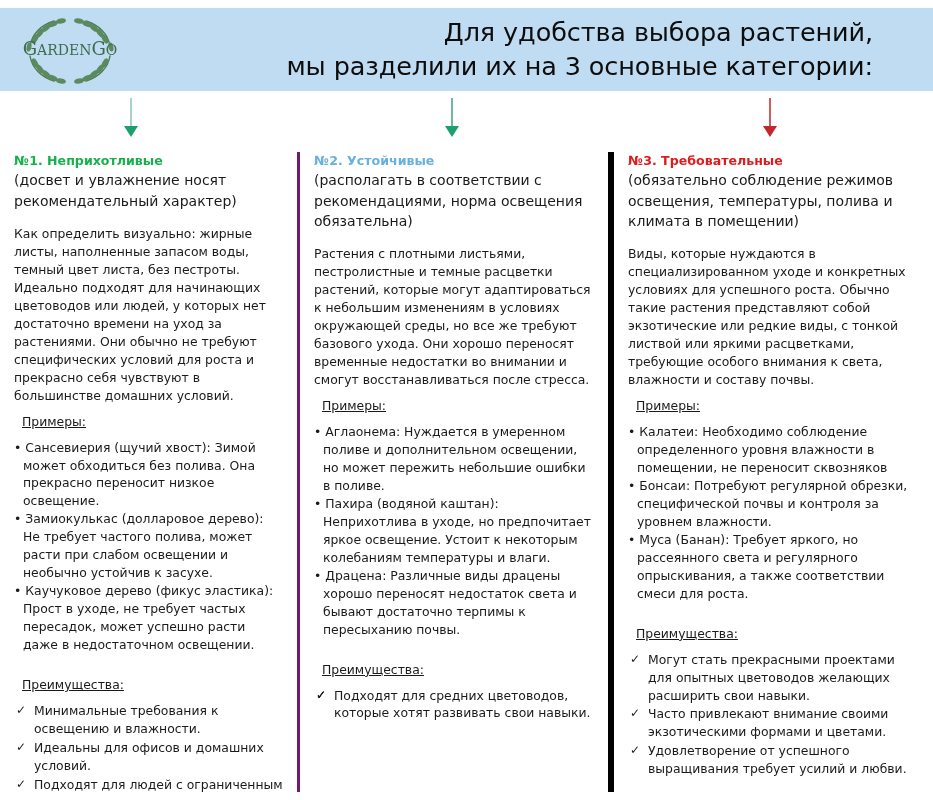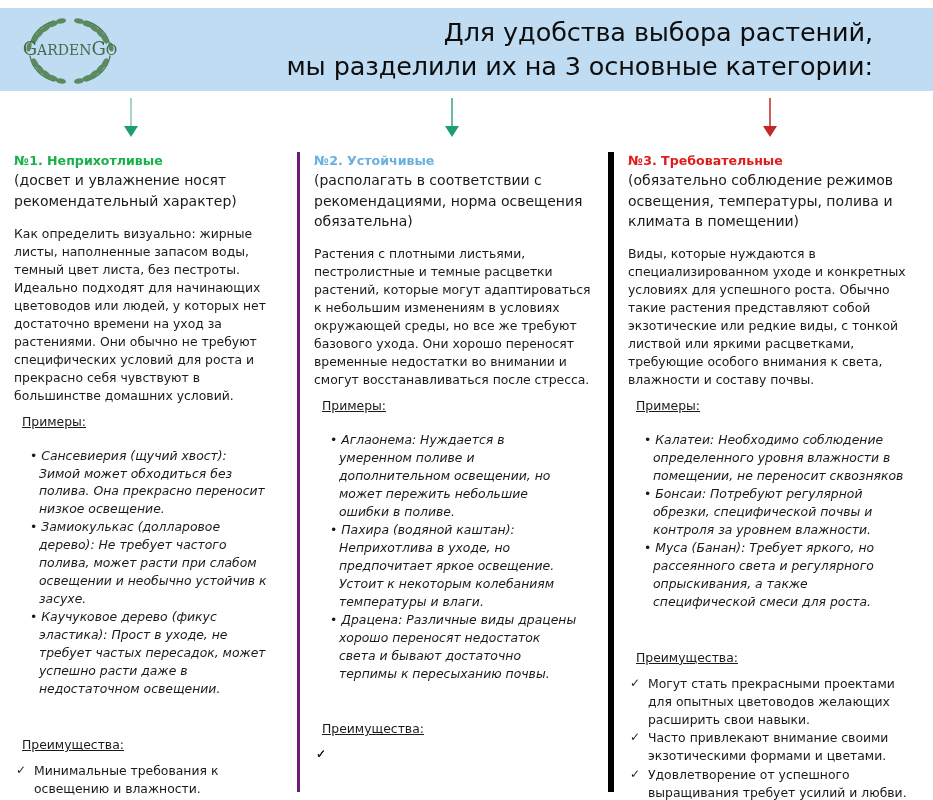--- a/index.html
+++ b/index.html
@@ -110,23 +110,22 @@
   }
   .label-underline {
     font-size: 12.4px;
     line-height: 1.45;
     text-decoration: underline;
     margin: 8px;
     color: #1a1a1a;
   }
   .bullet-list {
     list-style: none;
-    margin: 16px;
+    margin: 0;
     padding: 0;
-    font-style: italic;
   }
   .bullet-list li {
     font-size: 12.4px;
     line-height: 1.45;
     margin: 0;
     padding-left: 9px;
     text-indent: -9px;
     color: #1a1a1a;
   }
   .bullet-list li::before {
@@ -246,33 +245,33 @@
     <ul class="bullet-list">
       <li>Аглаонема: Нуждается в умеренном поливе и дополнительном освещении, но может пережить небольшие ошибки в поливе.</li>
       <li>Пахира (водяной каштан): Неприхотлива в уходе, но предпочитает яркое освещение. Устоит к некоторым колебаниям температуры и влаги.</li>
       <li>Драцена: Различные виды драцены хорошо переносят недостаток света и бывают достаточно терпимы к пересыханию почвы.</li>
     </ul>
     <div class="spacer-md"></div>
     <div class="label-underline">Преимущества:</div>
     <ul class="check-list">
       <li><span class="chk">✓</span></li>
       <li><span class="chk">✓</span></li>
-      <li><span class="chk">✓</span></li>
+      <li><span class="chk">✓</span><span>Подходят для средних цветоводов, которые хотят развивать свои навыки.</span></li>
     </ul>
   </div>
 
   <div class="col col-3">
     <div class="col-title">№3. Требовательные</div>
     <div class="col-sub">(обязательно соблюдение режимов освещения, температуры, полива и климата в помещении)</div>
     <div class="body-p">Виды, которые нуждаются в специализированном уходе и конкретных условиях для успешного роста. Обычно такие растения представляют собой экзотические или редкие виды, с тонкой листвой или яркими расцветками, требующие особого внимания к света, влажности и составу почвы.</div>
     <div class="label-underline">Примеры:</div>
     <ul class="bullet-list">
       <li>Калатеи: Необходимо соблюдение определенного уровня влажности в помещении, не переносит сквозняков</li>
       <li>Бонсаи: Потребуют регулярной обрезки, специфической почвы и контроля за уровнем влажности.</li>
-      <li>Муса (Банан): Требует яркого, но рассеянного света и регулярного опрыскивания, а также специфической смеси для роста.</li>
+      <li>Муса (Банан): Требует яркого, но рассеянного света и регулярного опрыскивания, а также соответствии смеси для роста.</li>
     </ul>
     <div class="spacer-md"></div>
     <div class="label-underline">Преимущества:</div>
     <ul class="check-list">
       <li><span class="chk">✓</span><span>Могут стать прекрасными проектами для опытных цветоводов желающих расширить свои навыки.</span></li>
       <li><span class="chk">✓</span><span>Часто привлекают внимание своими экзотическими формами и цветами.</span></li>
       <li><span class="chk">✓</span><span>Удовлетворение от успешного выращивания требует усилий и любви.</span></li>
     </ul>
   </div>
 

